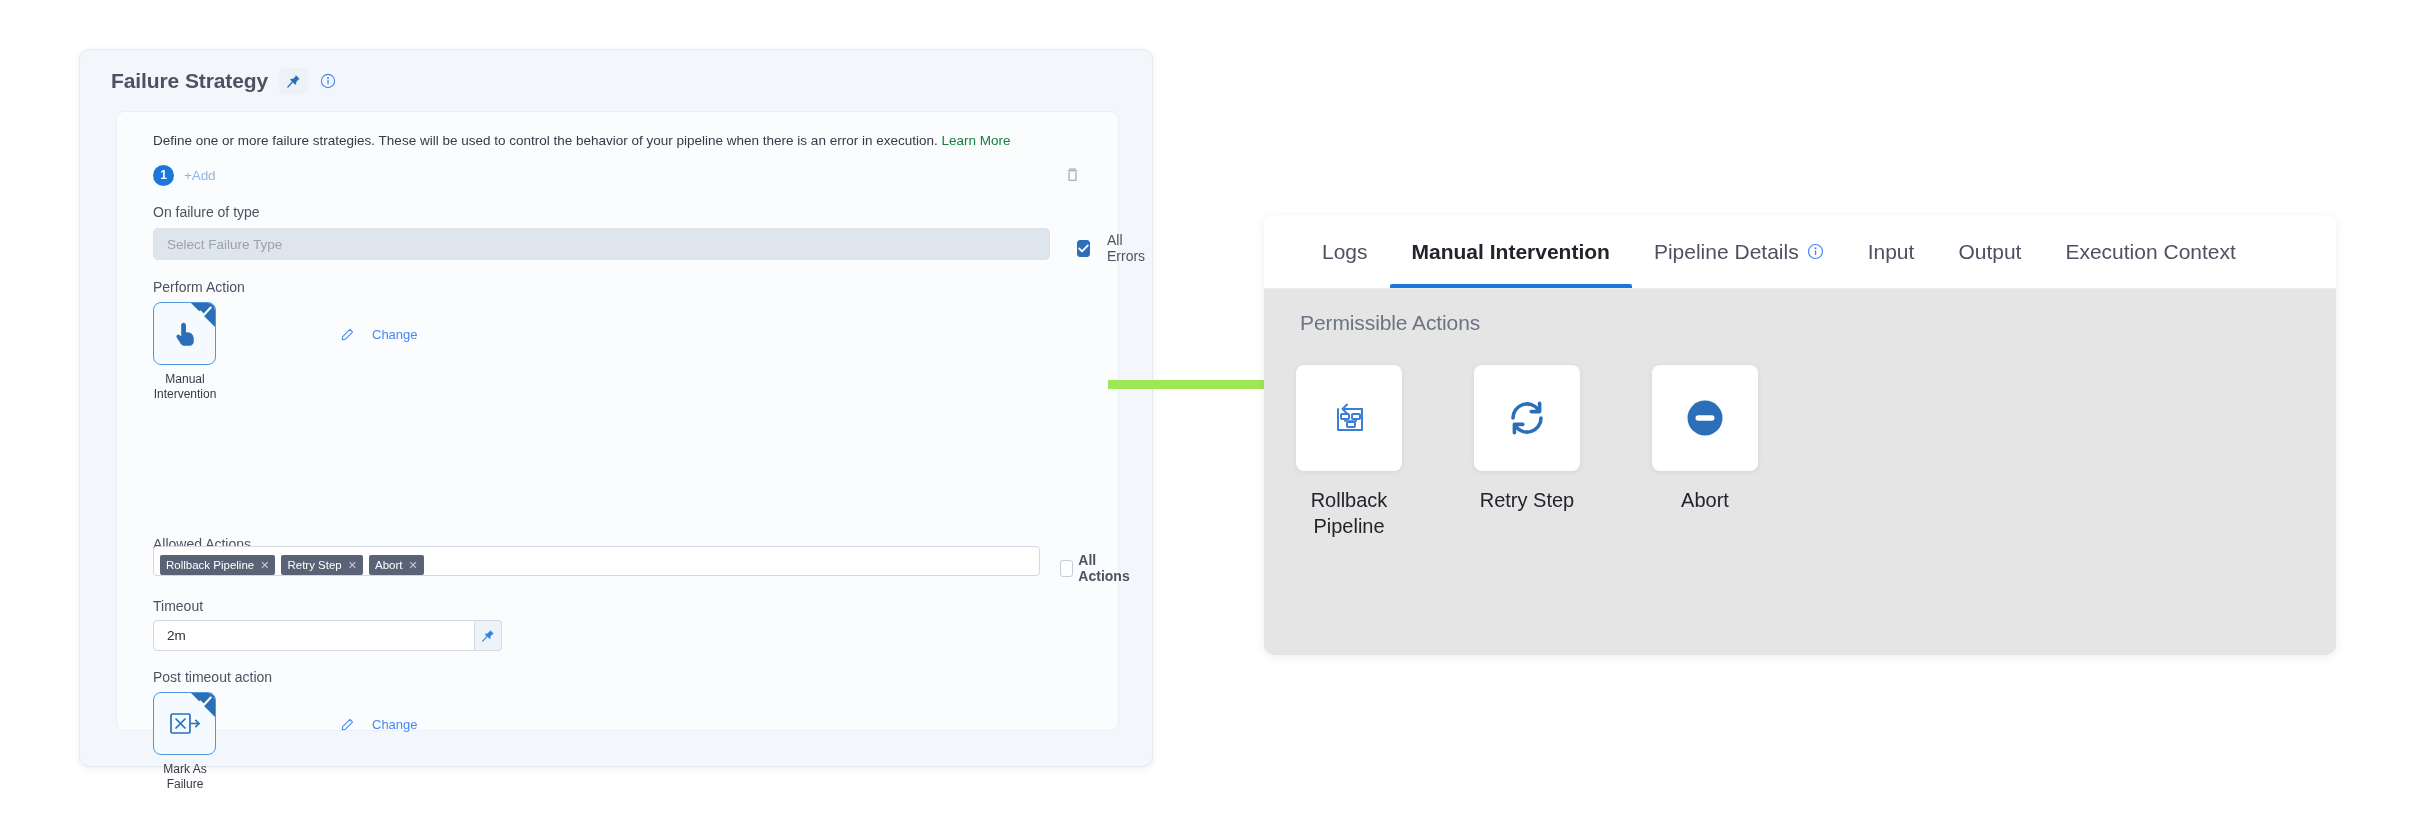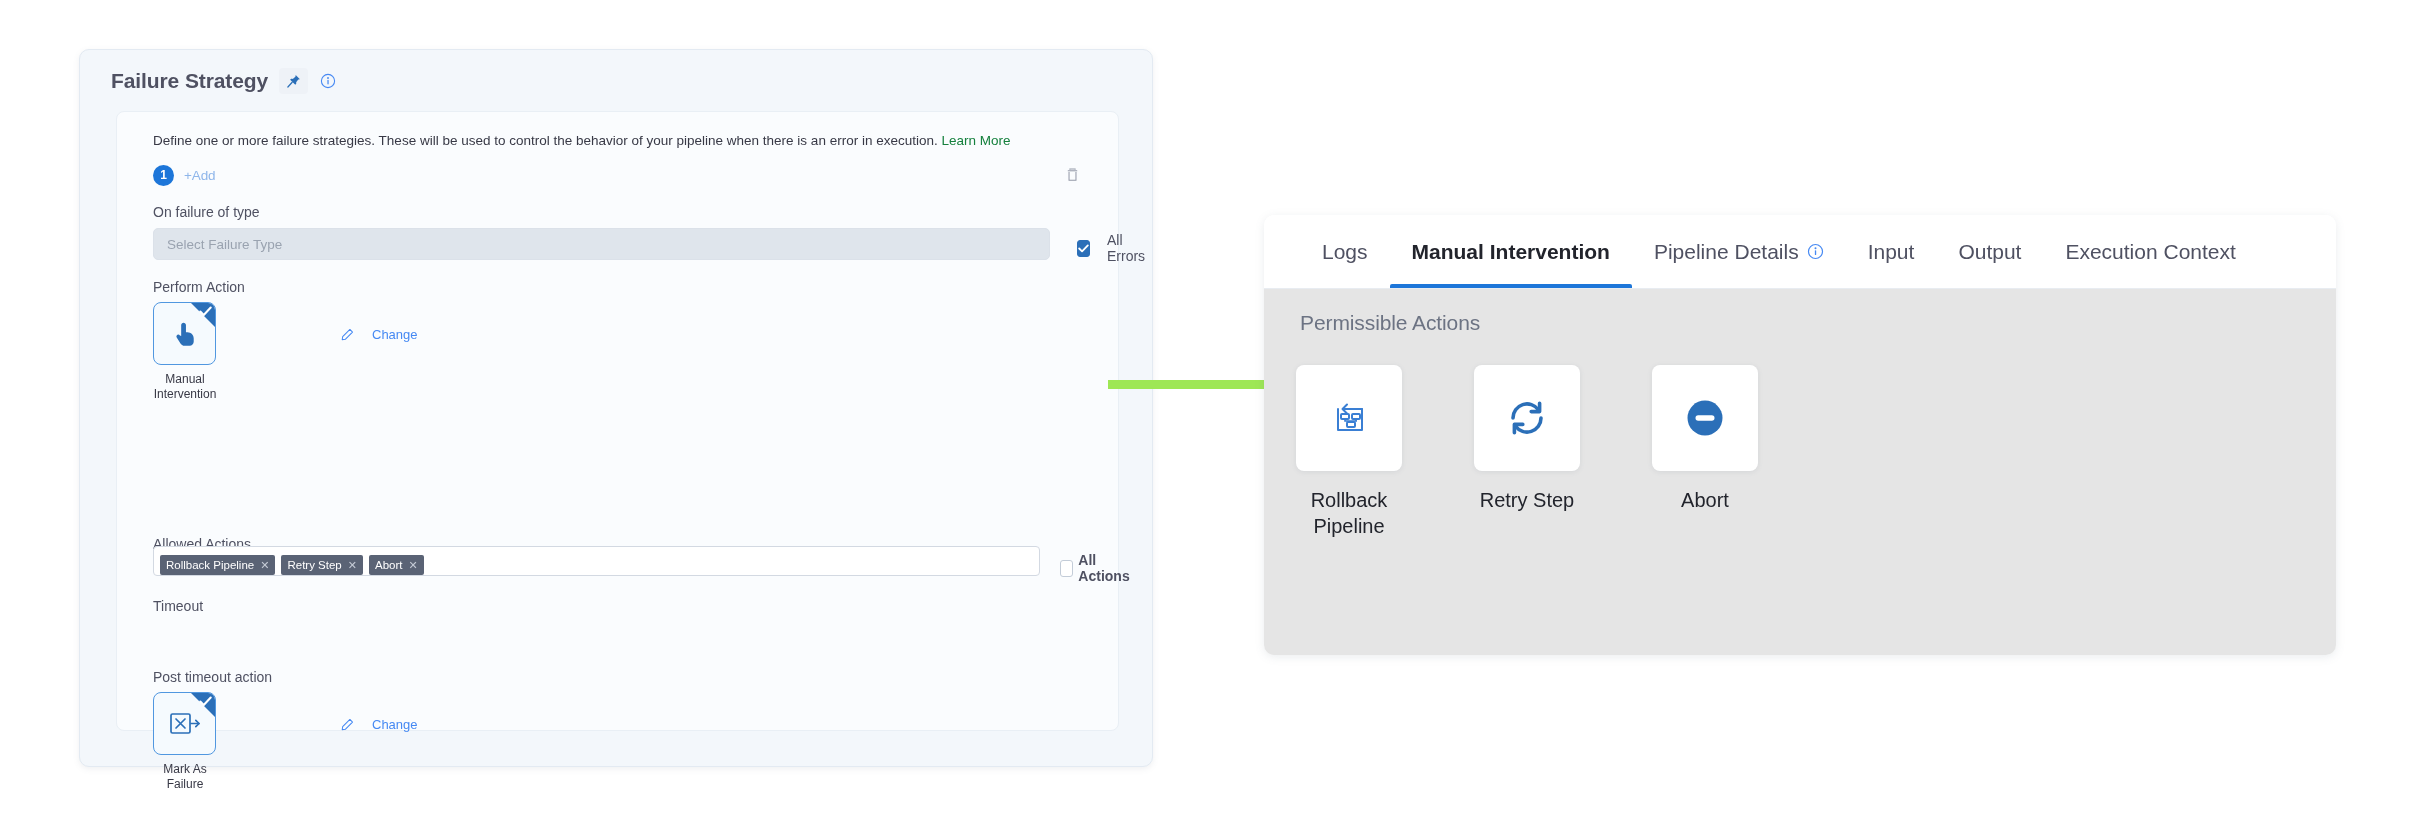--- a/index.html
+++ b/index.html
@@ -546,20 +546,29 @@
           <span class="tag-x">✕</span>
         </div>
       </div>
 
       <div class="chk-row-actions">
         <div class="chk-box off"></div>
         <div class="chk-lbl">All Actions</div>
       </div>
 
       <div class="field-label lbl-timeout">Timeout</div>
+      <div class="timeout-wrap">
+        <div class="timeout-input">2m</div>
+        <div class="timeout-pin">
+          <svg width="14" height="14" viewBox="0 0 16 16">
+            <path d="M10.6 1.4 L9.8 2.2 L10.3 2.7 L7.2 5.2 C6.4 4.9 5.5 5.0 4.9 5.5 L4.4 6.0 L9.9 11.5 L10.4 11.0 C11.0 10.4 11.1 9.5 10.8 8.7 L13.3 5.6 L13.8 6.1 L14.6 5.3 Z" fill="#2b85e8"></path>
+            <path d="M6.6 8.8 L2.0 13.9" stroke="#2b85e8" stroke-width="1.3" fill="none" stroke-linecap="round"></path>
+          </svg>
+        </div>
+      </div>
 
       <div class="field-label lbl-posttimeout">Post timeout action</div>
 
       <div class="tile-wrap" style="left:36px; top:580px;">
         <div class="tile">
           <svg width="36" height="30" viewBox="0 0 36 30">
             <rect x="4" y="5" width="19" height="19" rx="1.5" fill="none" stroke="#2b6fb8" stroke-width="1.7"></rect>
             <path d="M9 10 L18 19 M18 10 L9 19" stroke="#2b6fb8" stroke-width="1.7" stroke-linecap="round"></path>
             <path d="M24 14.5 L32 14.5" stroke="#2b6fb8" stroke-width="1.7" stroke-linecap="round"></path>
             <path d="M28.8 11.3 L32 14.5 L28.8 17.7" fill="none" stroke="#2b6fb8" stroke-width="1.7" stroke-linecap="round" stroke-linejoin="round"></path>

